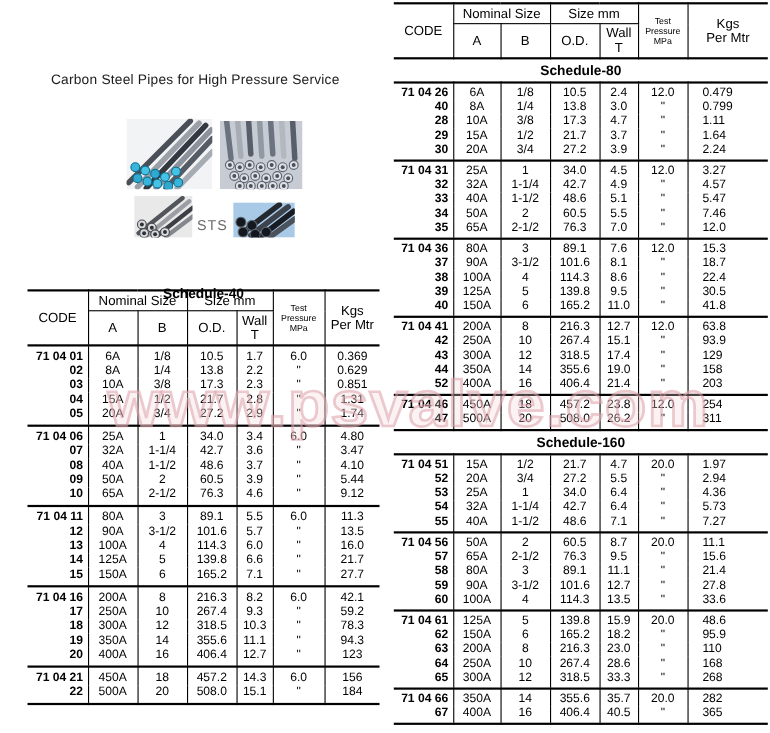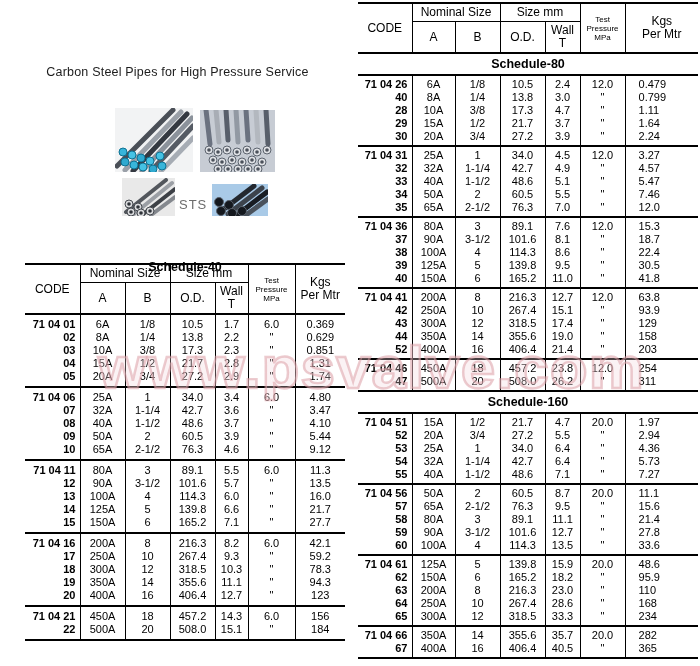--- a/index.html
+++ b/index.html
@@ -803,21 +803,21 @@
           <td class="c-test">"</td>
           <td class="c-kgs">168</td>
         </tr>
         <tr>
           <td class="c-code">65</td>
           <td class="c-a">300A</td>
           <td class="c-b">12</td>
           <td class="c-od">318.5</td>
           <td class="c-wall">33.3</td>
           <td class="c-test">"</td>
-          <td class="c-kgs">234</td>
+          <td class="c-kgs">268</td>
         </tr>
       </tbody>
       <tbody class="grp">
         <tr>
           <td class="c-code">71 04 66</td>
           <td class="c-a">350A</td>
           <td class="c-b">14</td>
           <td class="c-od">355.6</td>
           <td class="c-wall">35.7</td>
           <td class="c-test">20.0</td>

